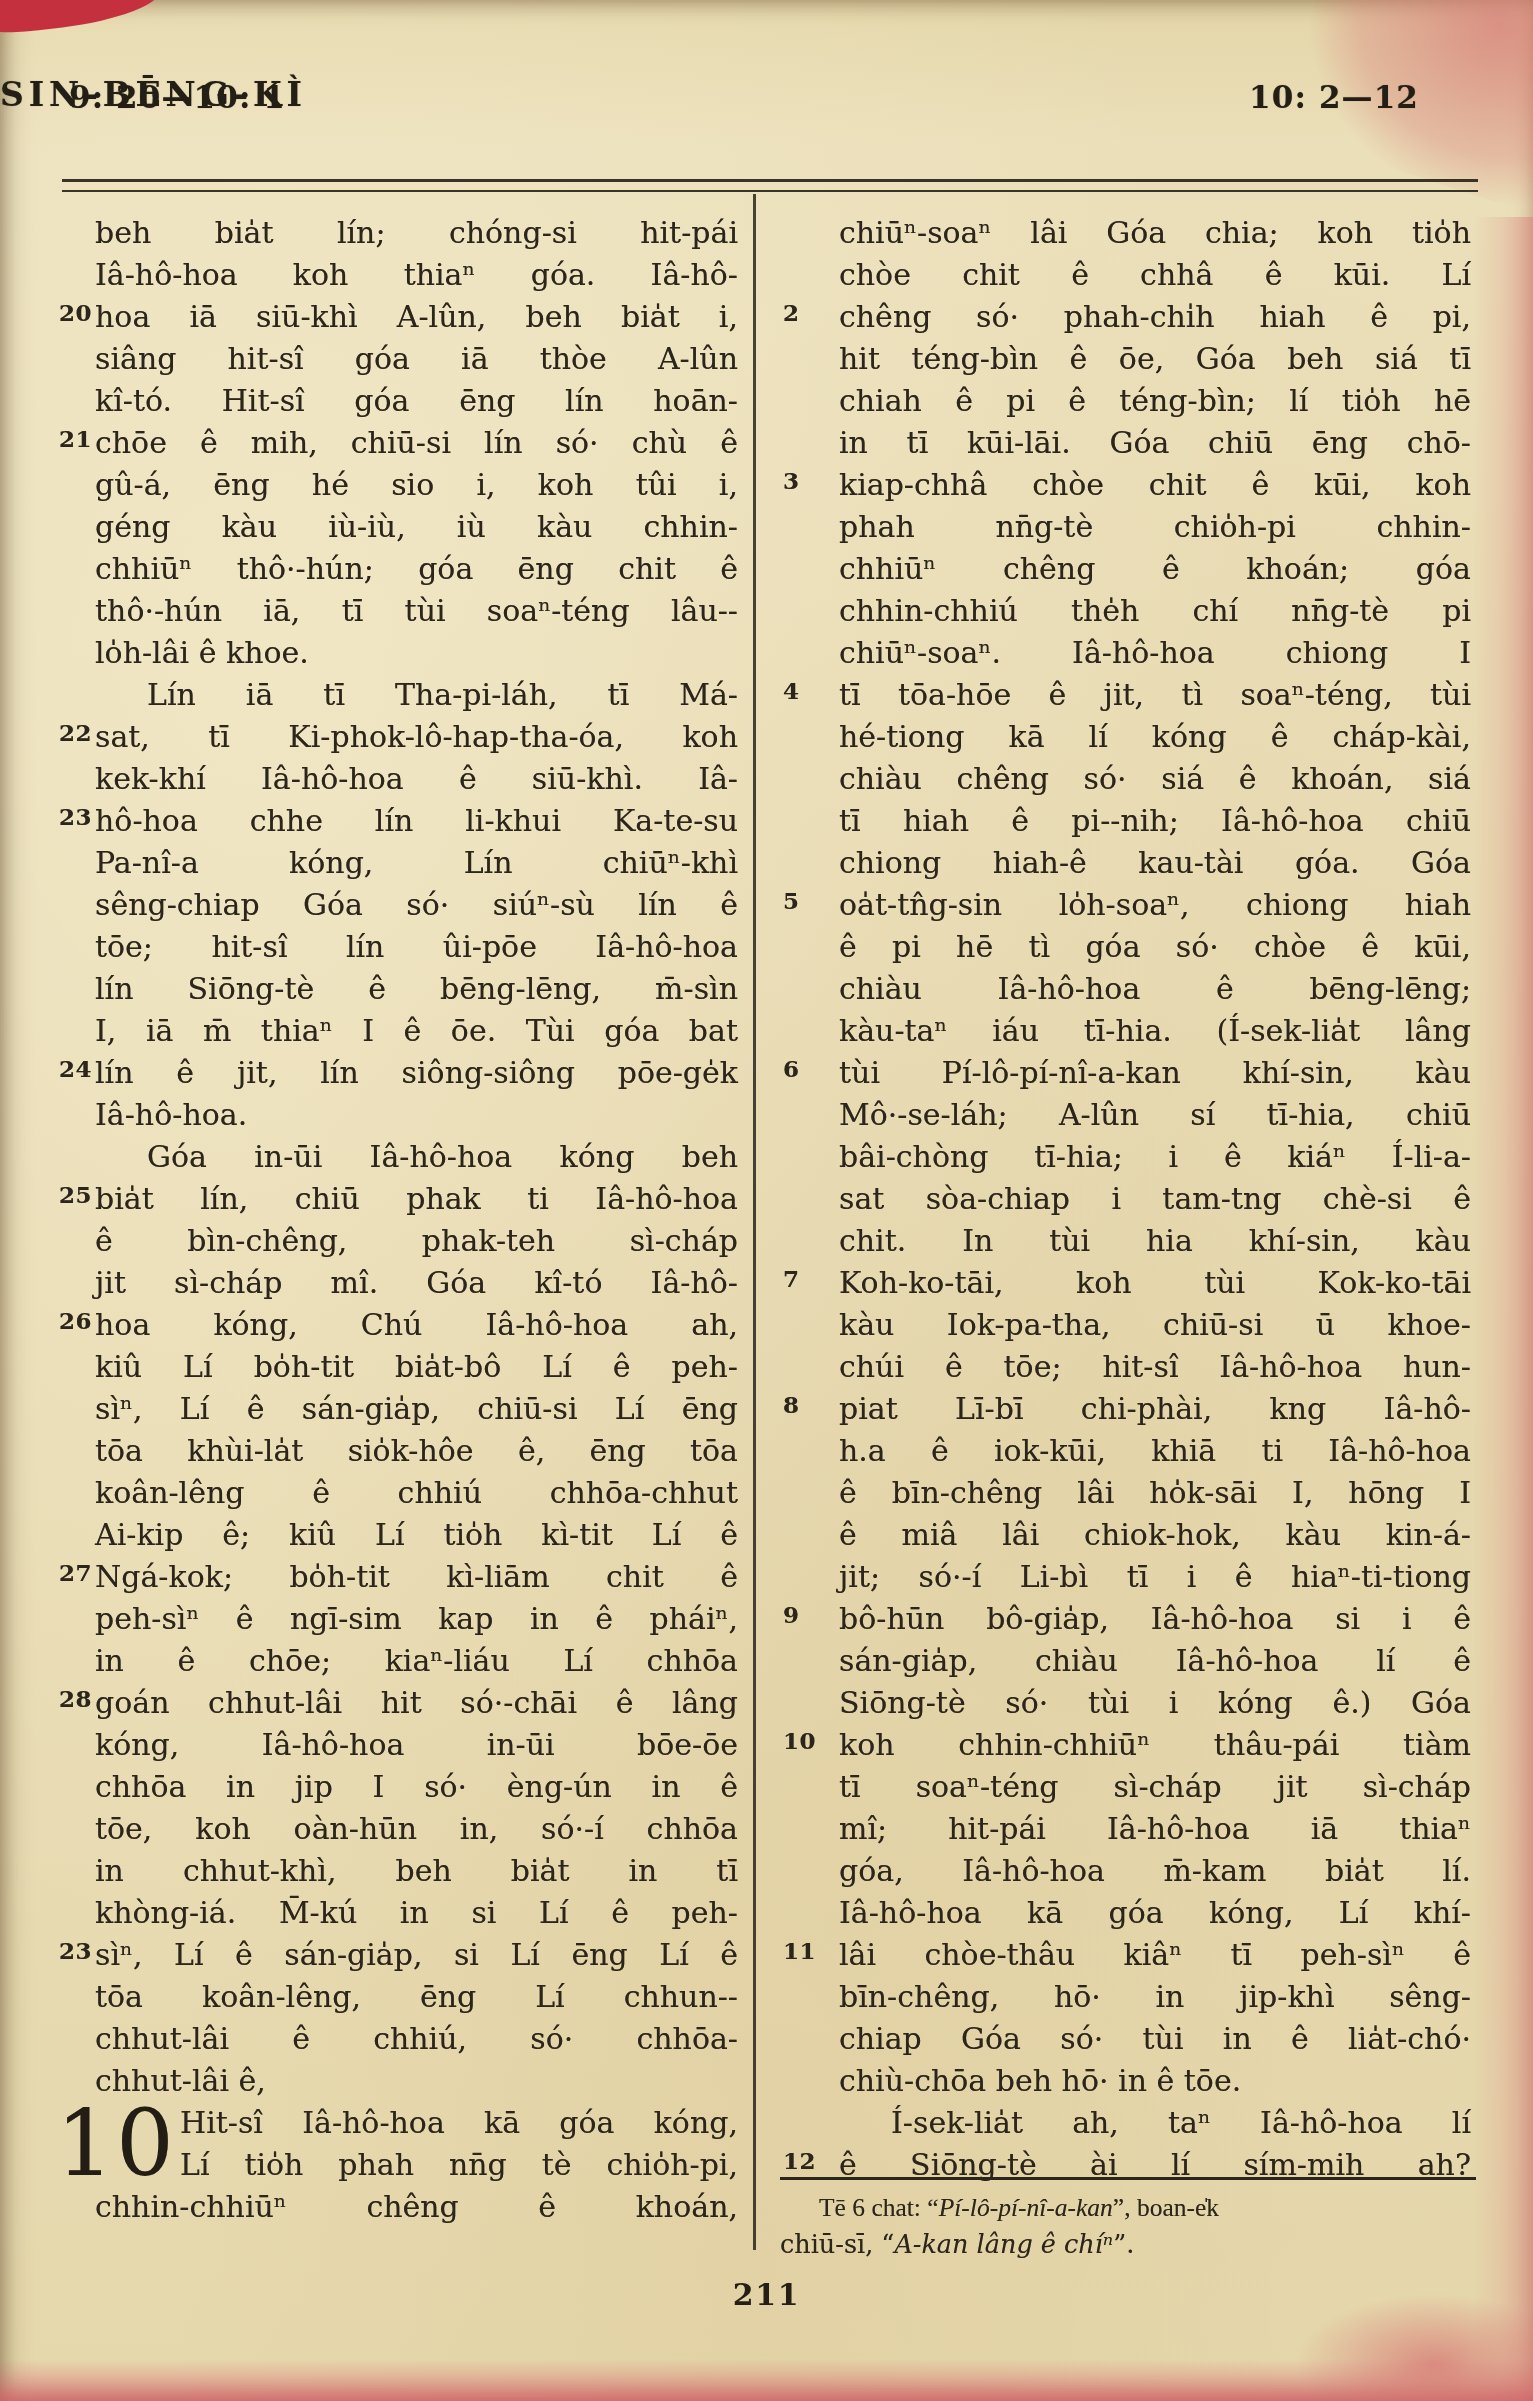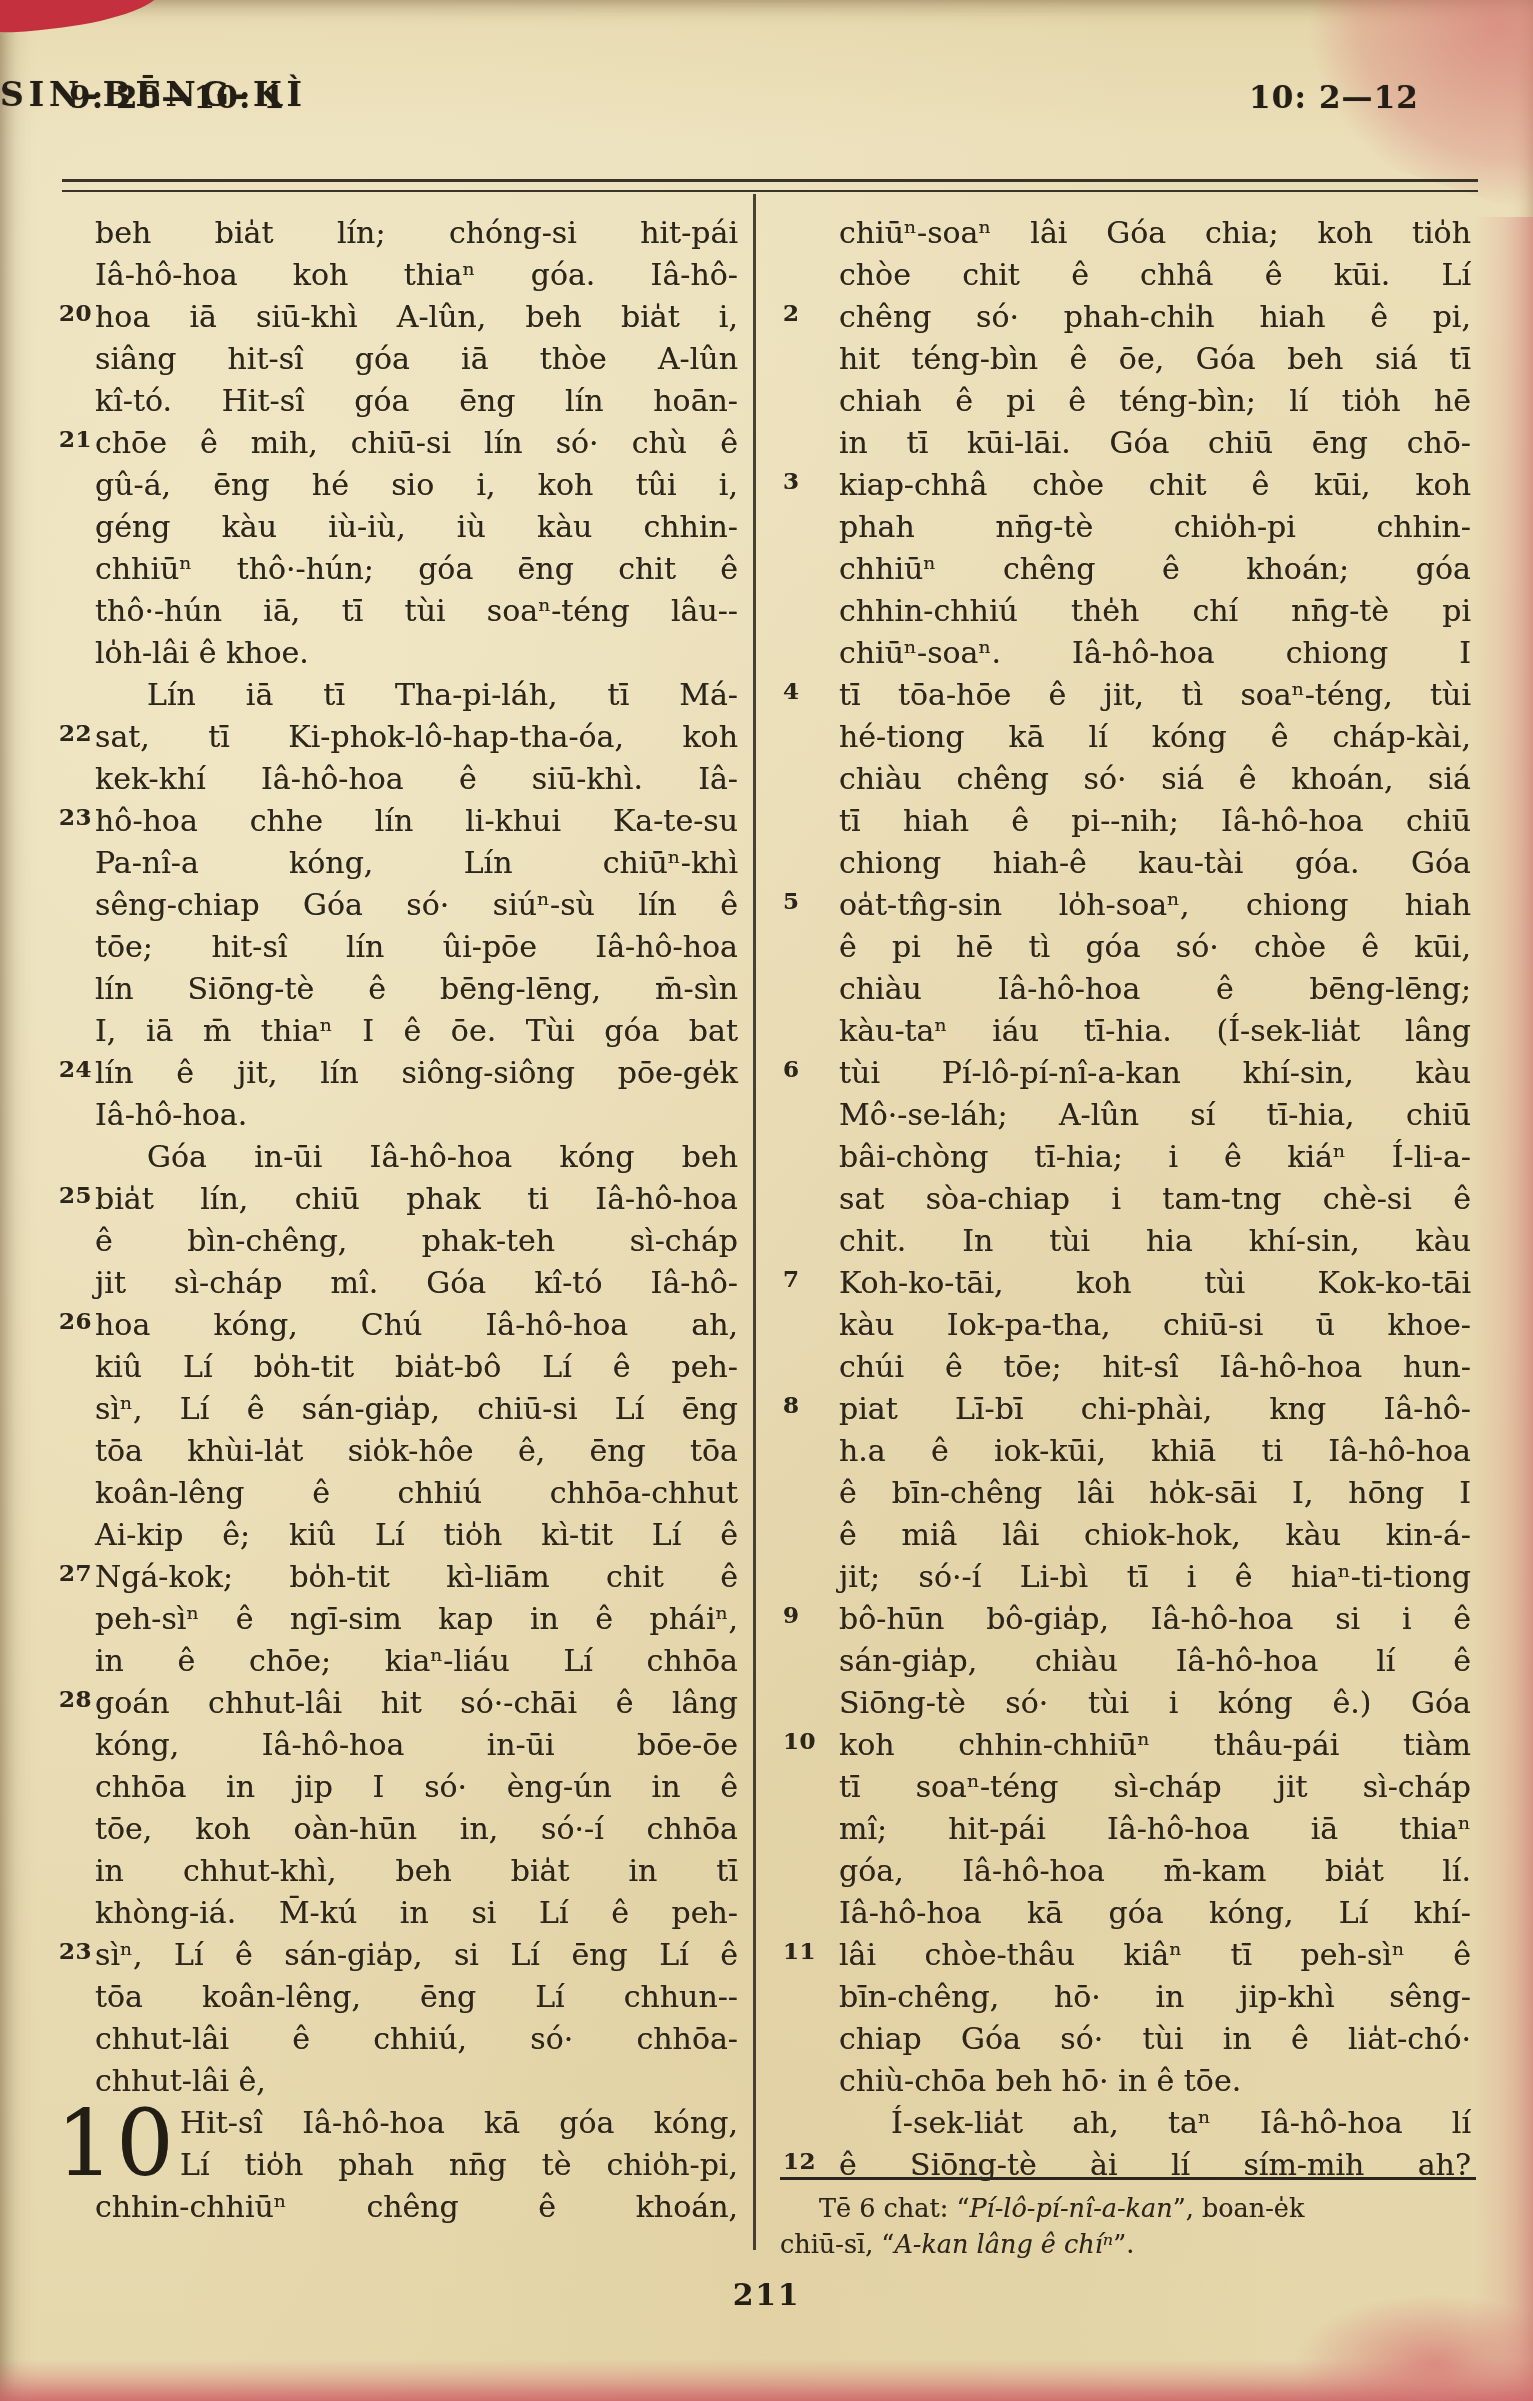--- a/index.html
+++ b/index.html
@@ -49,21 +49,21 @@
   .line.end{text-align-last:left;}
   .line.ind{padding-left:52px;}
   .vnum{position:absolute;top:6.5px;font-size:23px;font-weight:bold;line-height:1;letter-spacing:0.5px;margin-top:40px;}
   .col-left .vnum{left:-36px;}
   .col-right .vnum{left:-56px;}
   .chap-start,.chap-cont{padding-left:85px;}
   .chapnum{position:absolute;left:-39px;top:1.1px;font-size:91px;line-height:81px;font-weight:normal;color:#221d15;letter-spacing:2.2px;}
   
   .footnote{position:absolute;left:780px;top:2177px;width:696px;border-top:3.3px solid #2a251d;padding-top:9.8px;}
   .fn-line{font-size:25.5px;line-height:36px;text-shadow:0 0 0.5px rgba(42,32,20,0.4);}
-  .fn-line.first{padding-left:39px;}
+  .fn-line.first{padding-left:39px;font-family:Liberation Serif, serif;}
   .fn-line i{font-style:italic;}
   
   .page-number{position:absolute;left:0;right:0;top:2277px;text-align:center;font-size:30px;font-weight:bold;letter-spacing:1.6px;color:#241f16;}
 </style>
 </head>
 <body>
 
 <div class="page">
 
   <div class="edge edge-top-left"></div>

